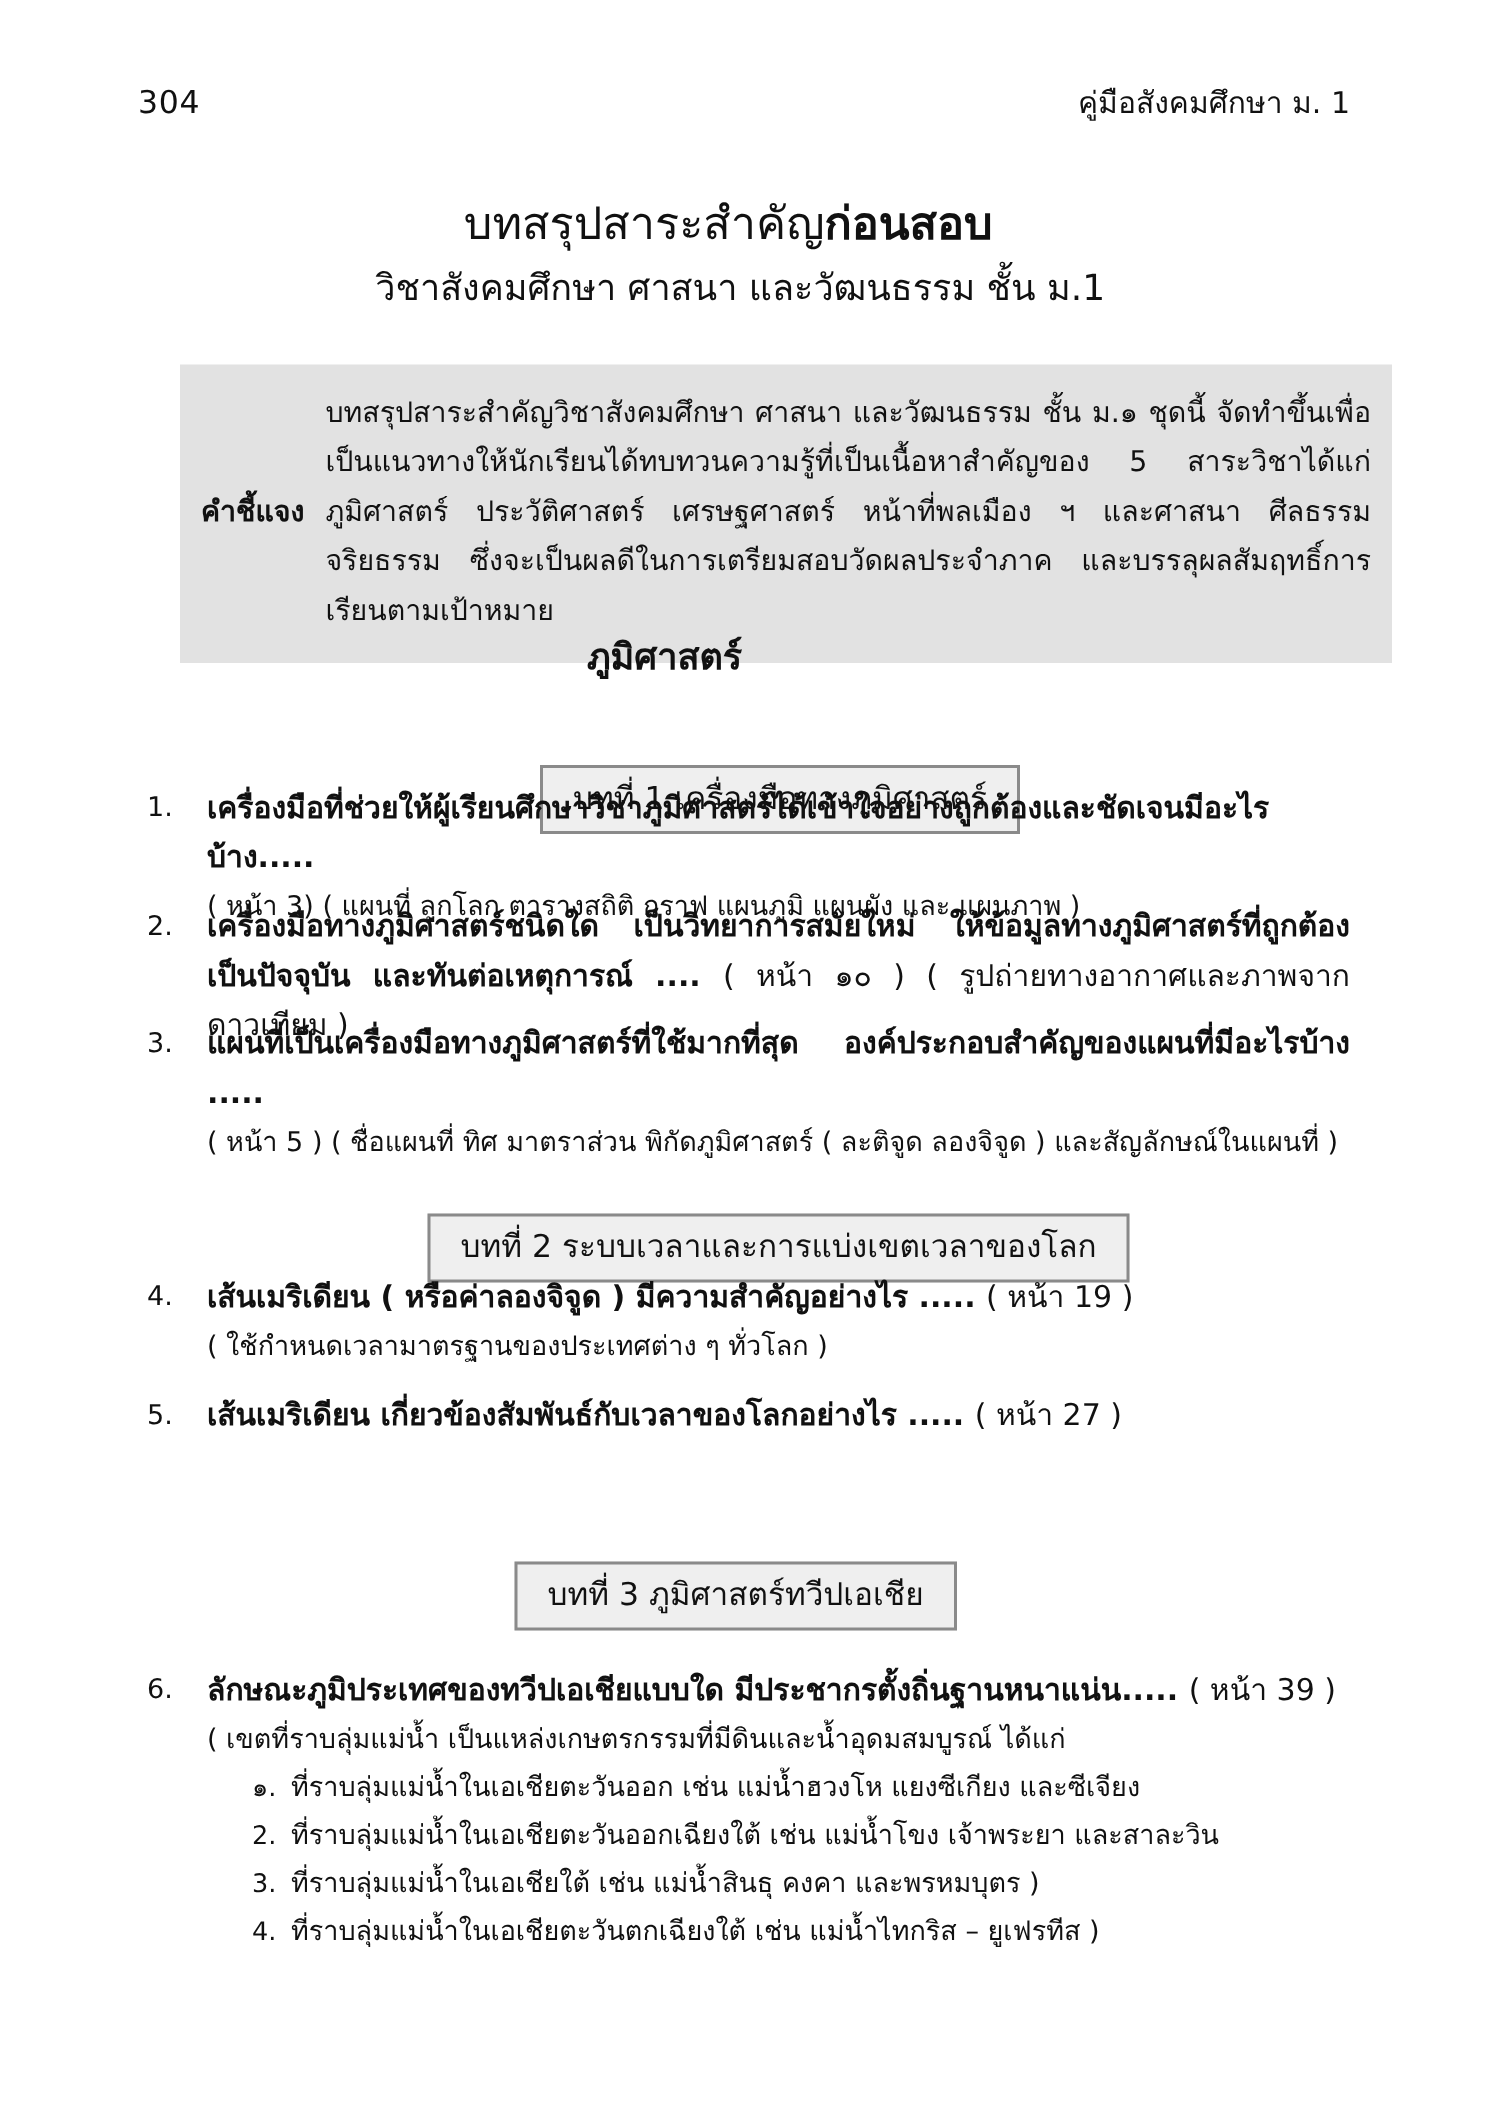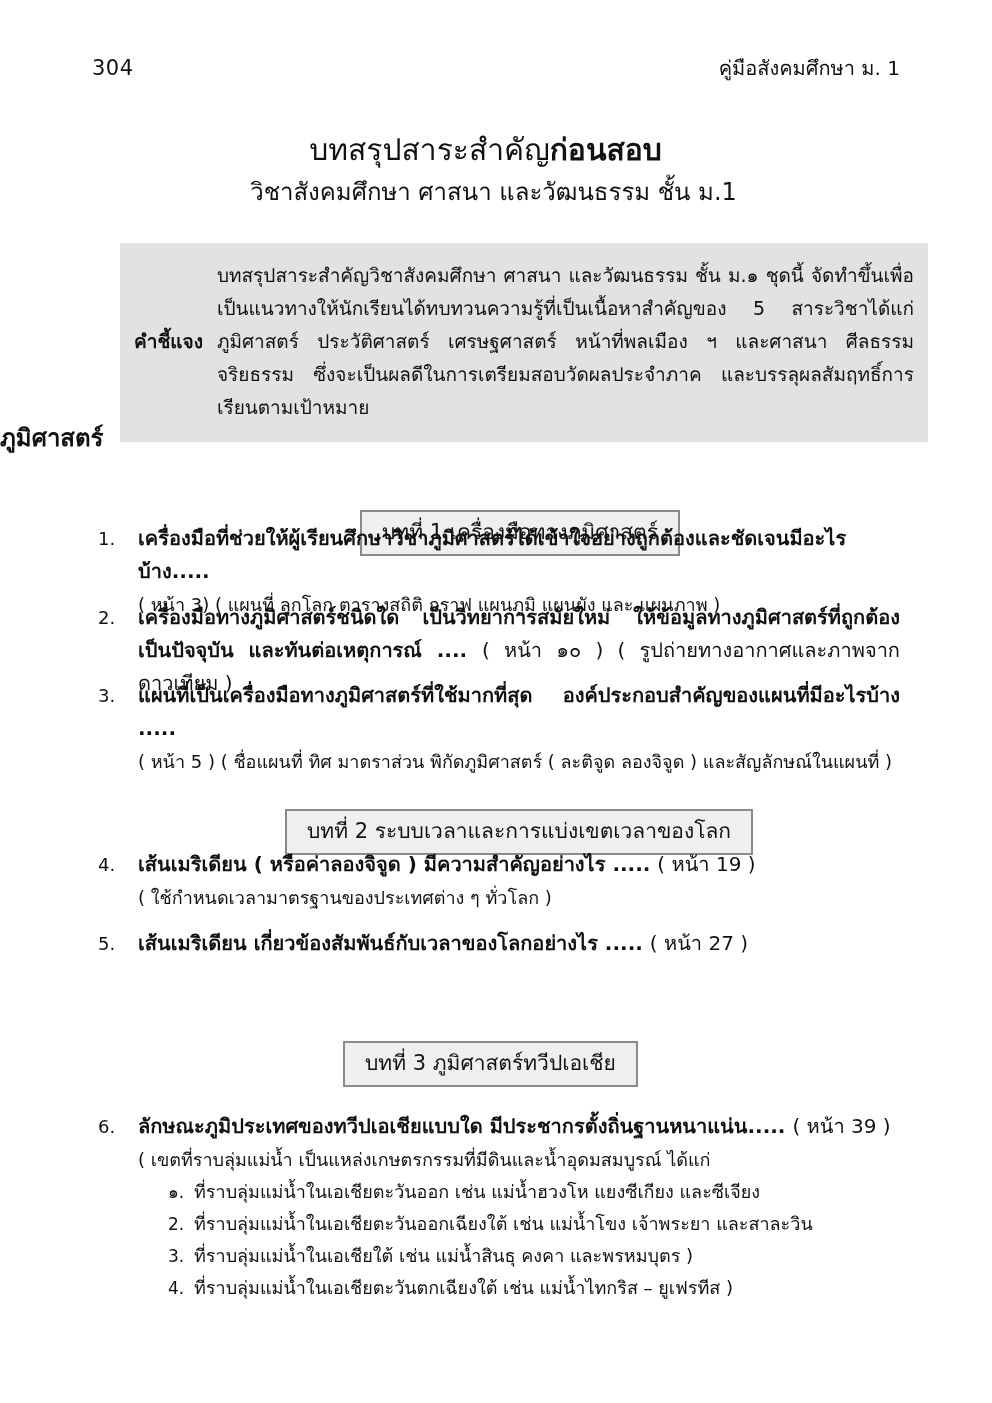--- a/index.html
+++ b/index.html
@@ -92,21 +92,21 @@
     text-align-last: left;
     flex: 1 1 auto;
   }
 
   
   .subject {
     position: absolute;
     top: 418px;
     left: 0;
     width: 886px;
-    text-align: left;
+    text-align: center;
     font-size: 24px;
     font-weight: bold;
   }
 
   
   .chapterbox {
     position: absolute;
     background: #efefef;
     border: 2px solid #8a8a8a;
     box-sizing: border-box;

